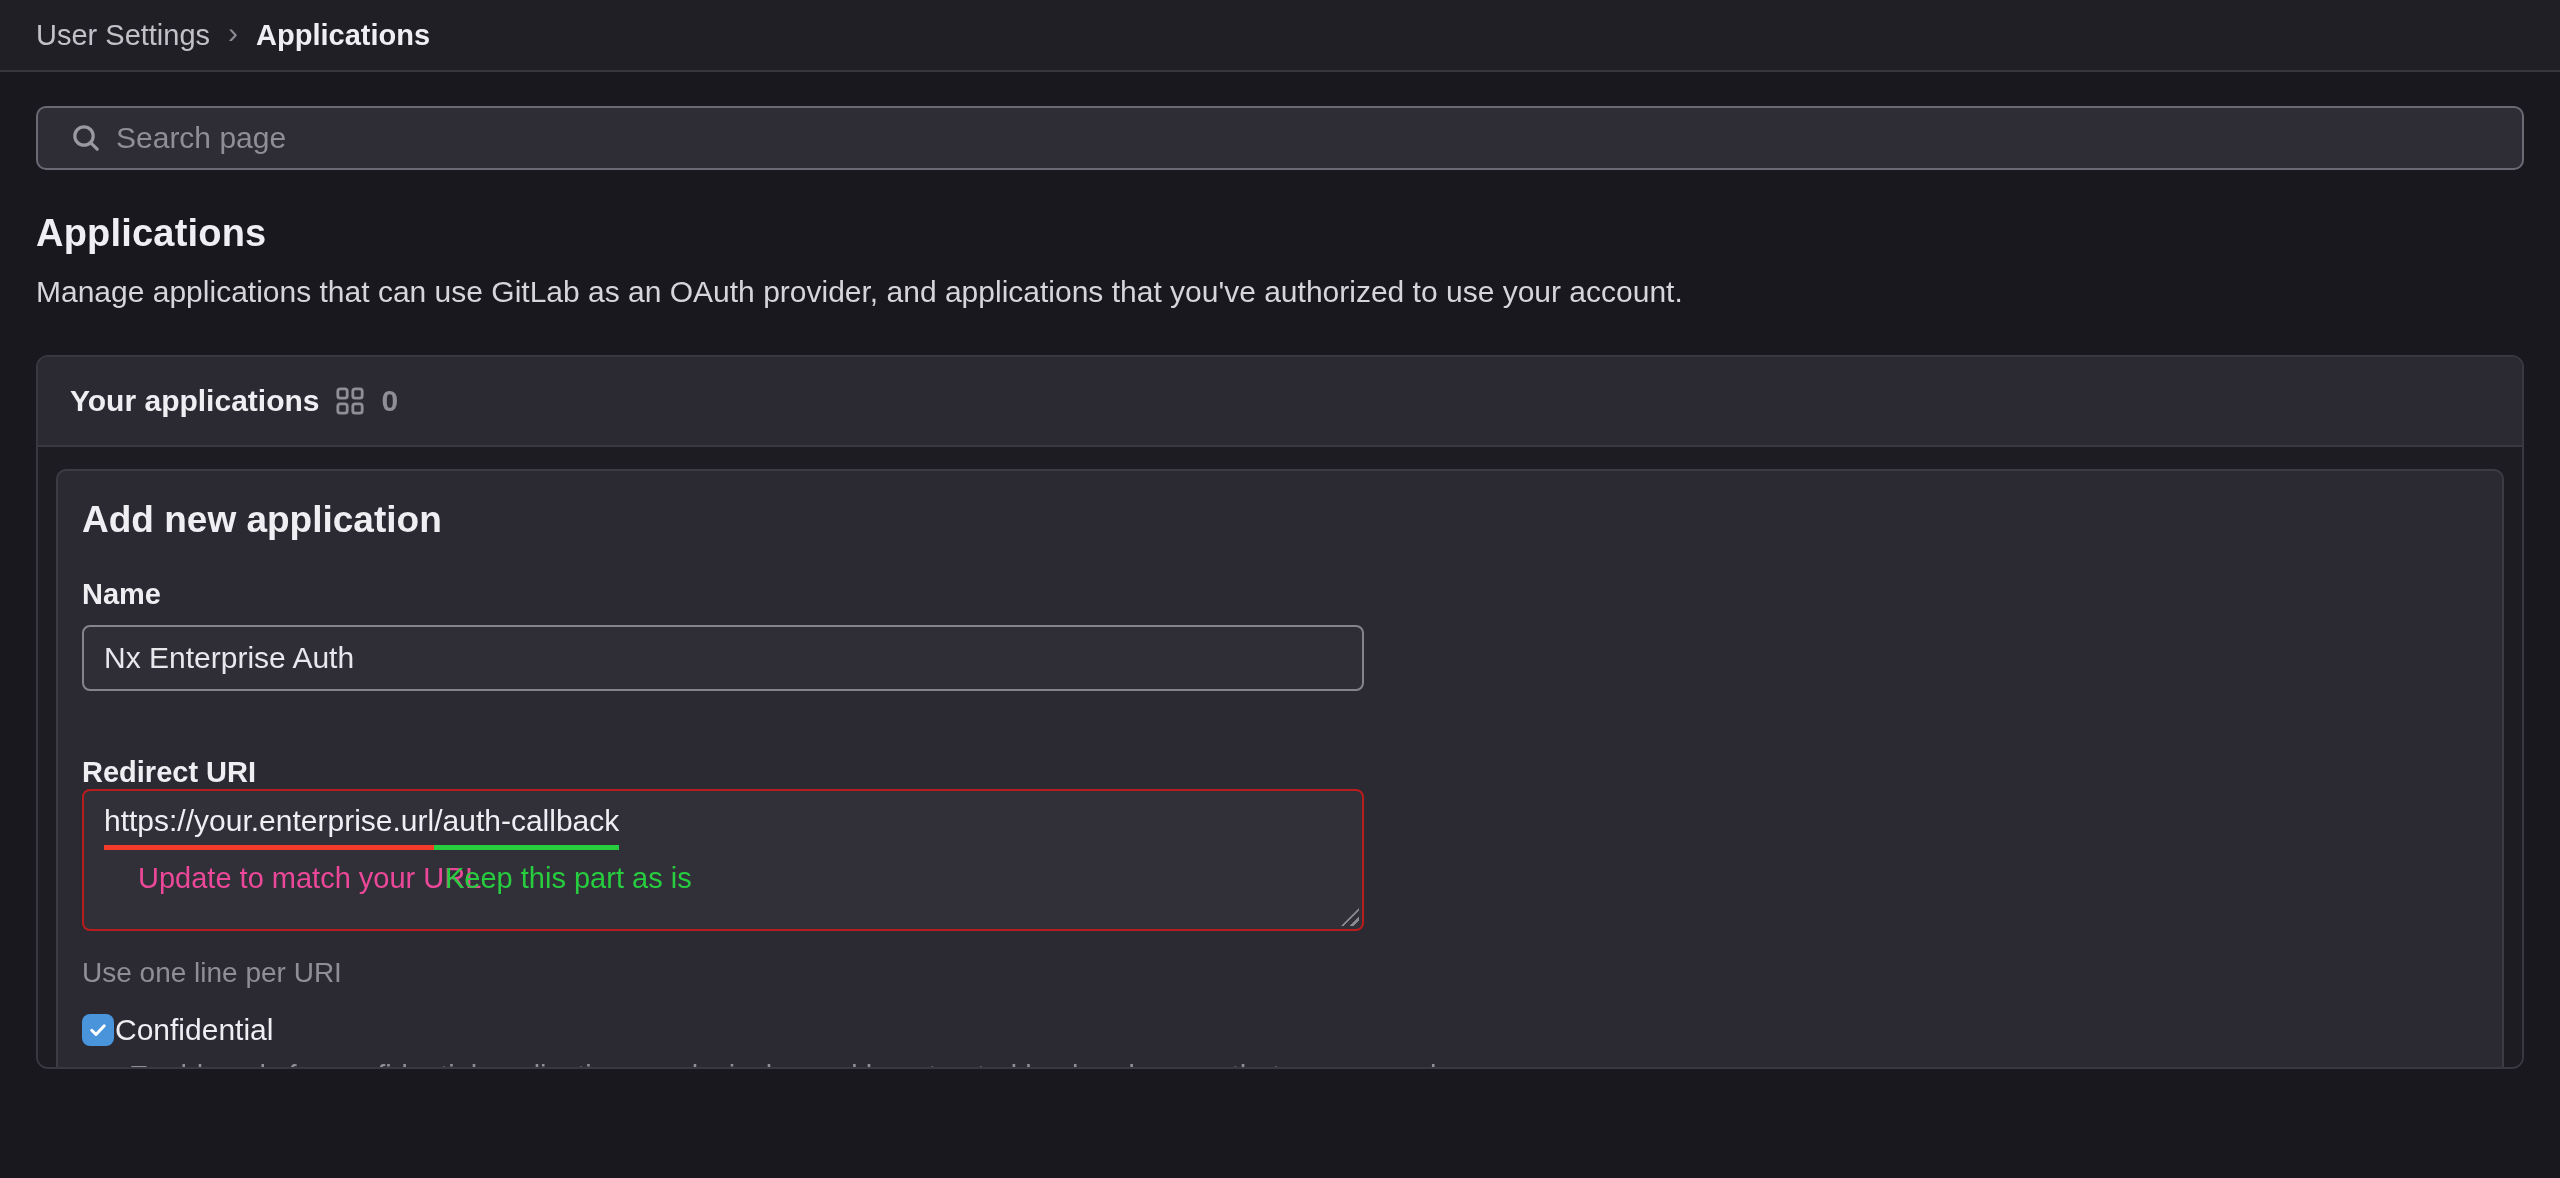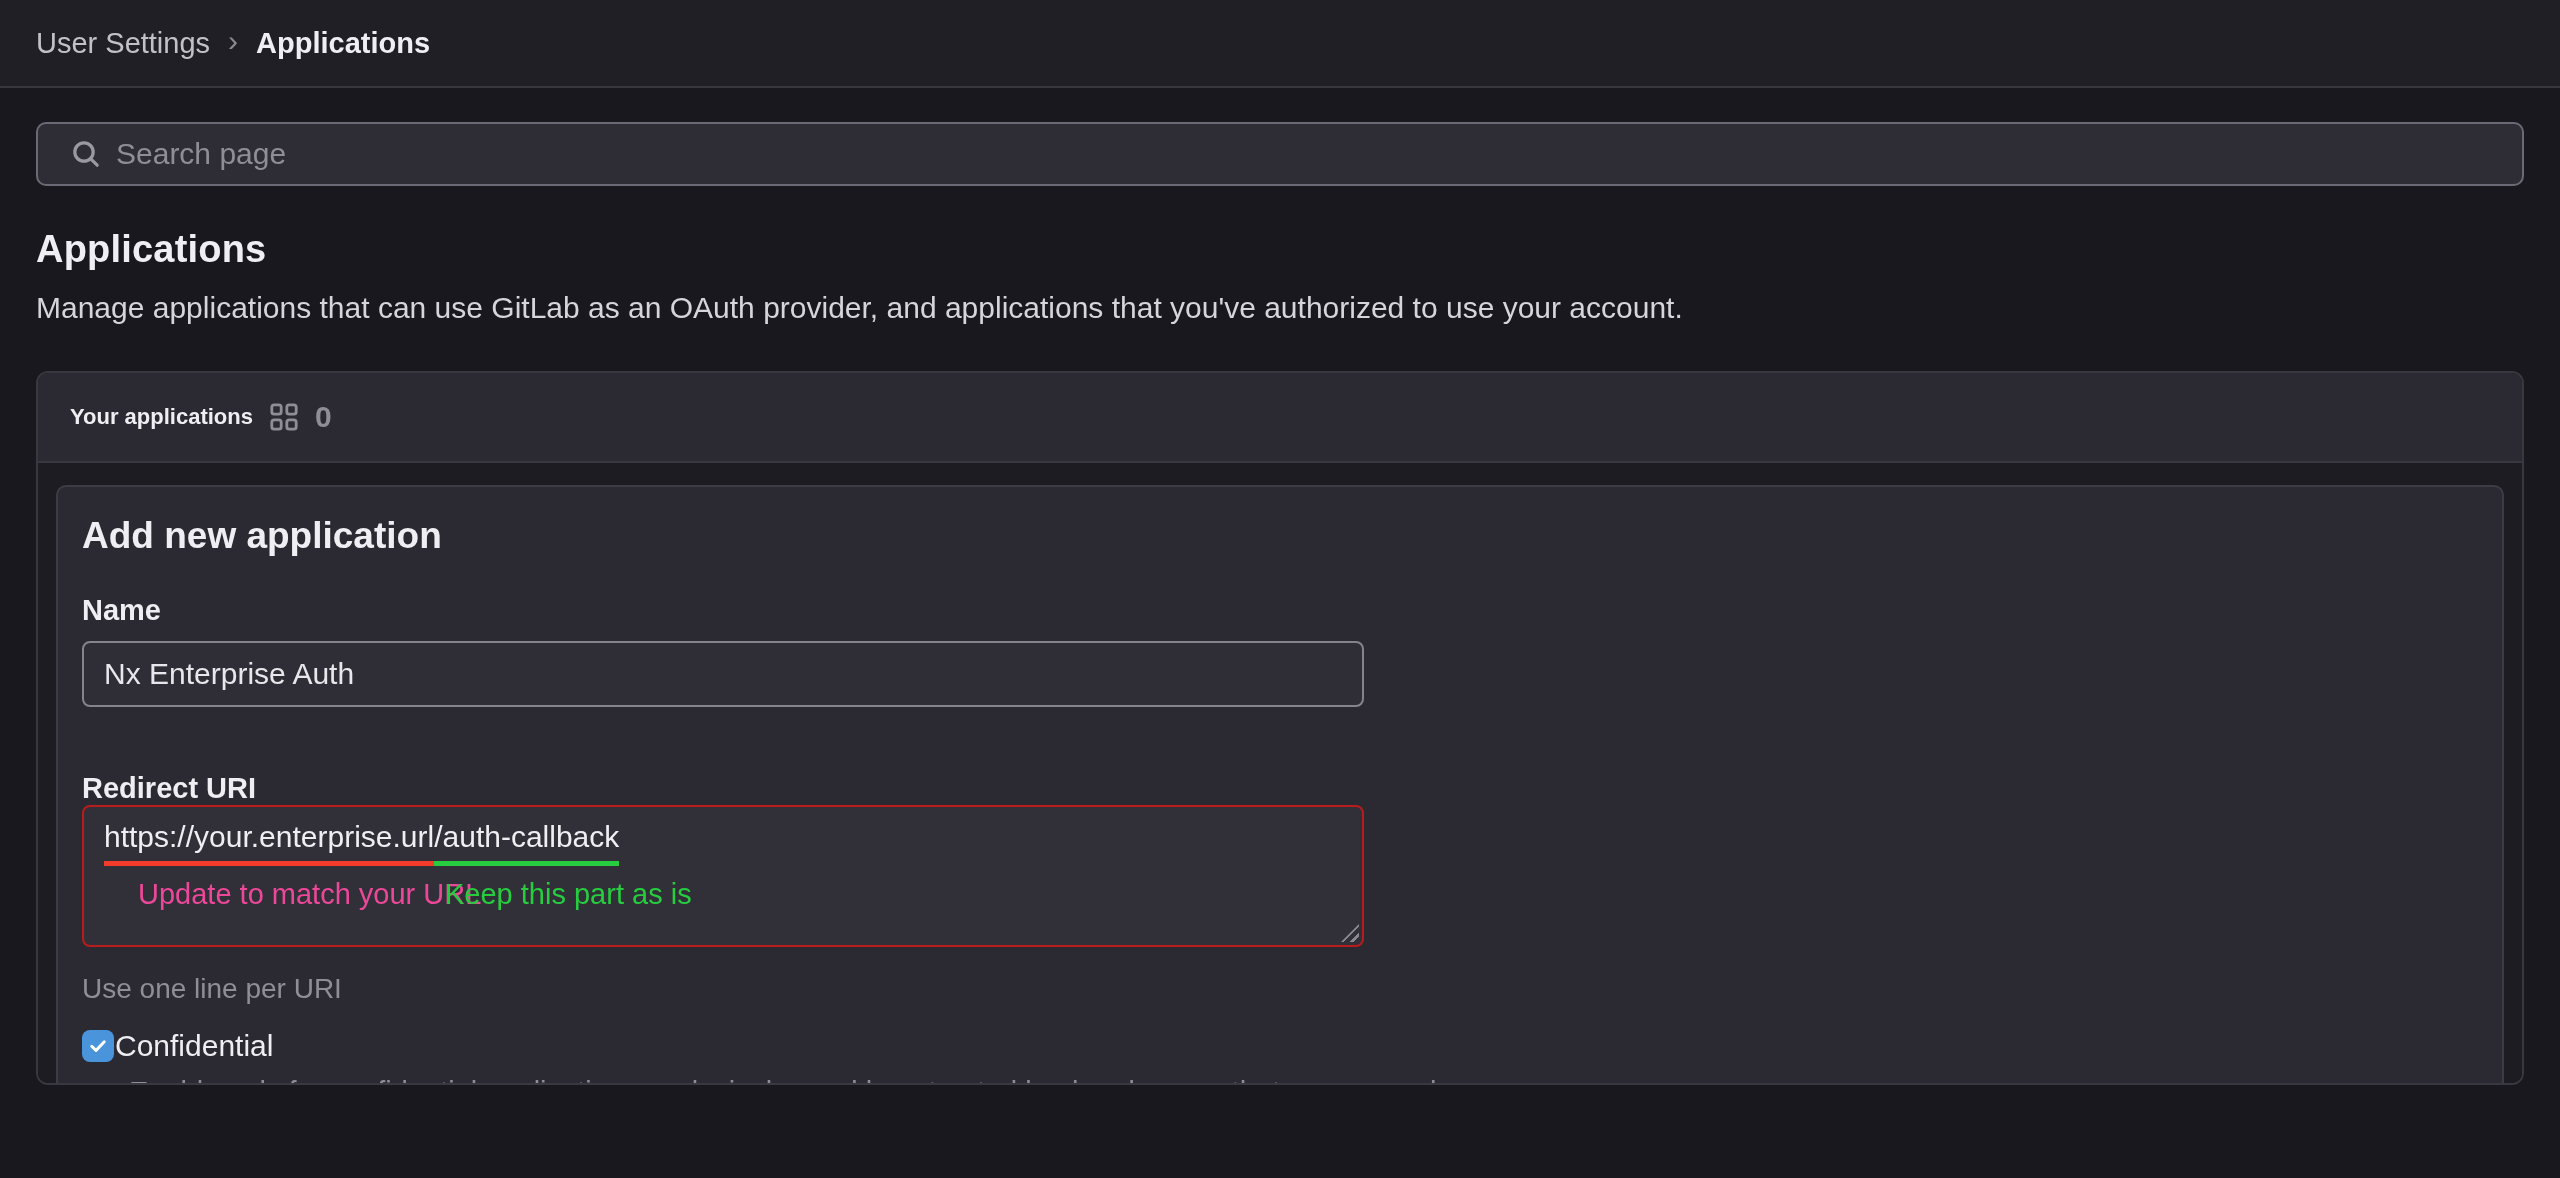--- a/index.html
+++ b/index.html
@@ -5,21 +5,21 @@
   * { margin: 0; padding: 0; box-sizing: border-box; }
   html, body { width: 2560px; height: 1178px; overflow: hidden; }
   body {
     background: #19181e;
     font-family: "Liberation Sans", "DejaVu Sans", sans-serif;
     color: #efeef2;
   }
 
   
   .topbar {
-    height: 88px;
+    height: 72px;
     background: #201f26;
     border-bottom: 2px solid #38373e;
     display: flex;
     align-items: center;
     padding: 0 36px;
   }
   .breadcrumb { display: flex; align-items: center; gap: 18px; font-size: 29px; }
   .crumb-link { color: #c2c1c8; cursor: pointer; }
   .crumb-sep { color: #8b8a91; font-size: 30px; line-height: 1; transform: translateY(-2px); }
   .crumb-current { color: #efeef2; font-weight: 700; }
@@ -62,21 +62,21 @@
   }
   .section-header {
     height: 90px;
     background: #2b2a33;
     border-bottom: 2px solid #393840;
     display: flex;
     align-items: center;
     padding: 0 32px;
     gap: 16px;
   }
-  .section-title { font-size: 22px; font-weight: 700; color: #efeef2; }
+  .section-title { font-size: 30px; font-weight: 700; color: #efeef2; }
   .section-count { font-size: 30px; font-weight: 700; color: #8f8e96; }
   .grid-icon { display: inline-block; }
   .section-body { background: #1d1c23; padding: 22px 18px 0 18px; height: 620px; }
 
   
   .card {
     background: #2b2a33;
     border: 2px solid #3d3c44;
     border-radius: 10px;
     padding: 28px 24px;

